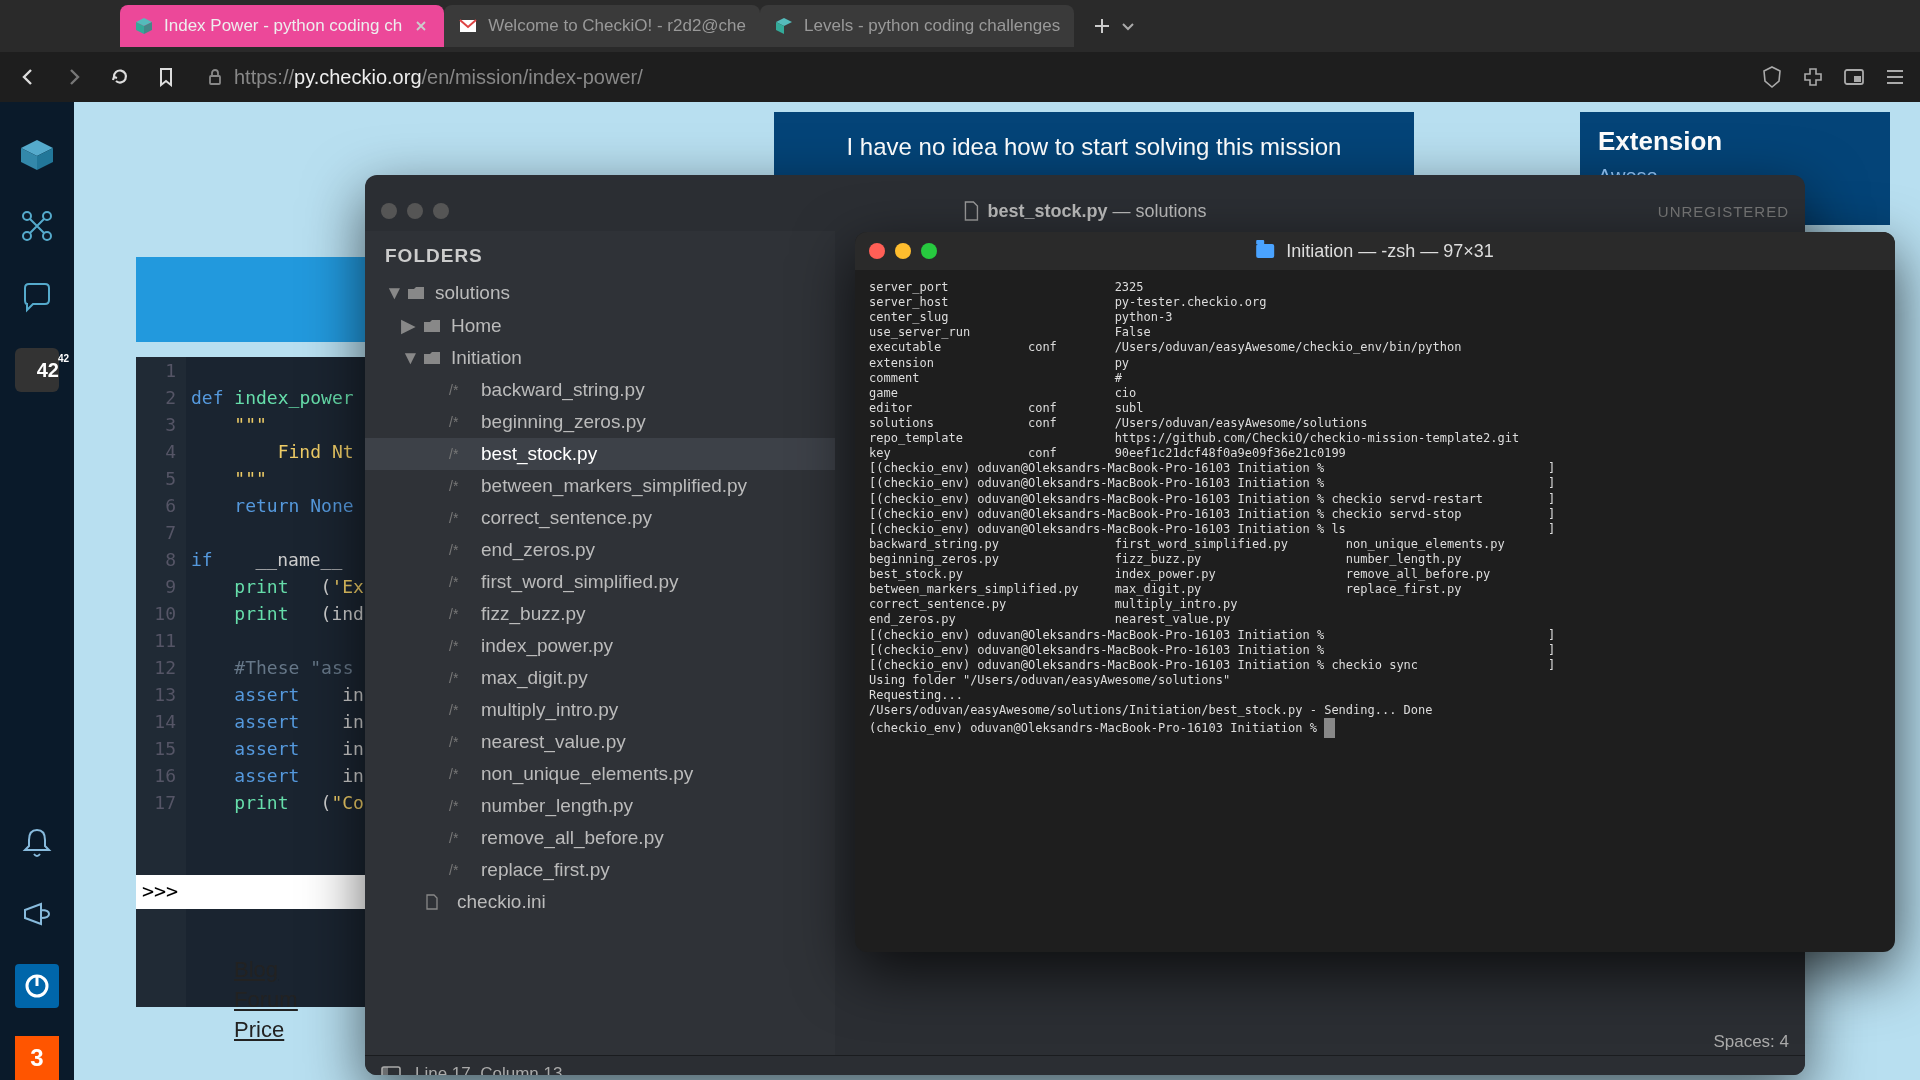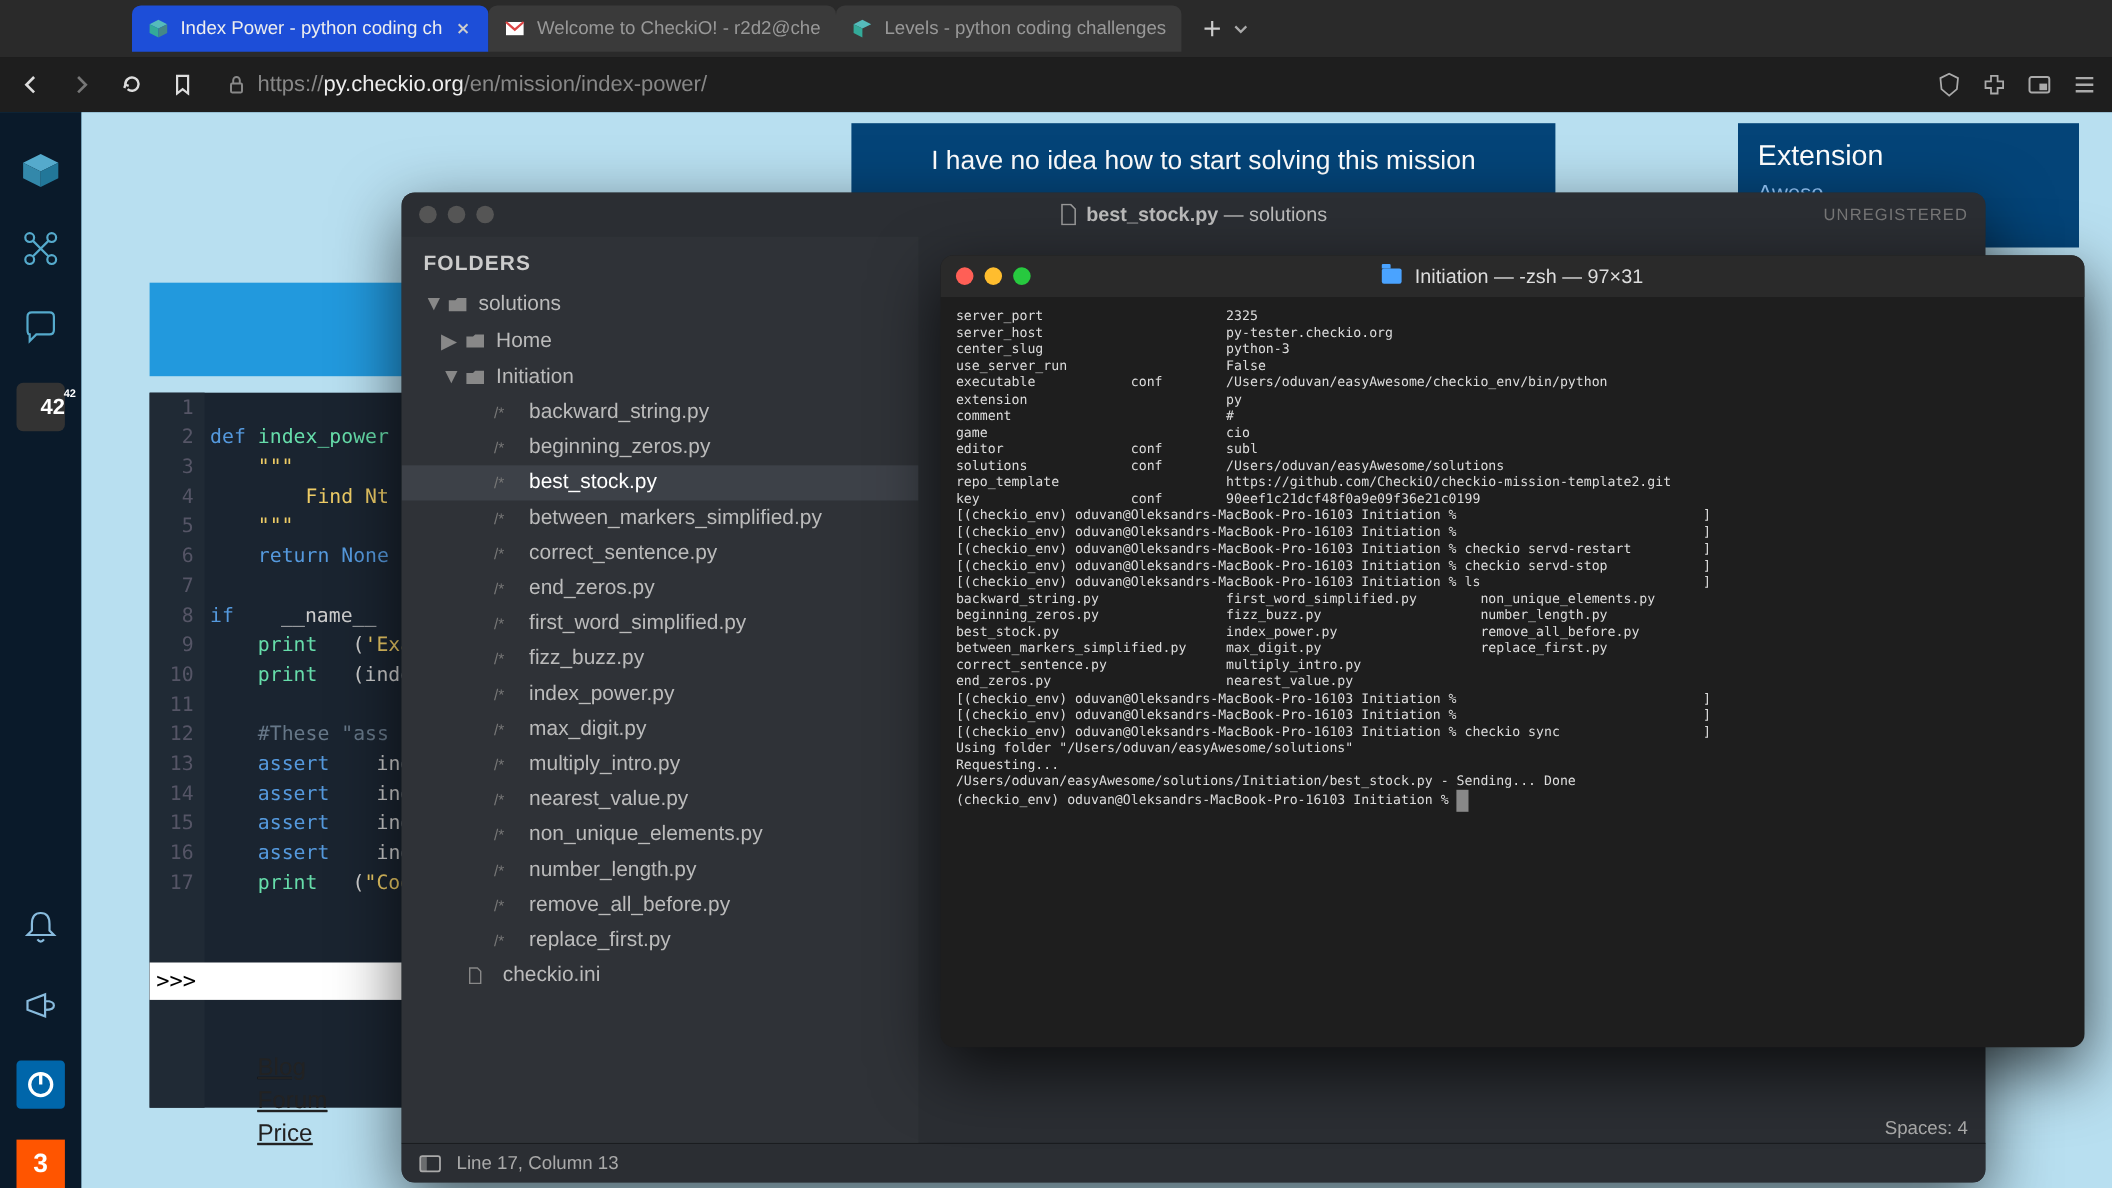--- a/index.html
+++ b/index.html
@@ -13,21 +13,21 @@
 }
 
 
 .browser-top { background: #2a2a2a; height: 52px; display: flex; align-items: flex-end; }
 .tab-bar { display: flex; align-items: center; height: 52px; padding-left: 120px; gap: 0; }
 .tab {
   height: 42px; display: flex; align-items: center; padding: 0 14px;
   background: #3a3a3a; border-radius: 8px 8px 0 0; color: #999;
   font-size: 17px; gap: 10px; max-width: 360px; cursor: pointer;
 }
-.tab.active { background: #1d4ed8; color: #eee; }
+.tab.active { background: #ec4899; color: #eee; }
 .tab-icon { width: 20px; height: 20px; display: inline-flex; align-items: center; justify-content: center; }
 .tab-close { width: 18px; height: 18px; color: #aaa; display: flex; align-items: center; justify-content: center; }
 .new-tab-btn { width: 36px; height: 36px; display: flex; align-items: center; justify-content: center; color: #ccc; margin-left: 10px; cursor: pointer; }
 
 .toolbar { background: #1e1e1e; height: 50px; display: flex; align-items: center; padding: 0 14px; gap: 18px; }
 .nav-btn { width: 28px; height: 28px; display: flex; align-items: center; justify-content: center; color: #888; cursor: pointer; }
 .nav-btn.enabled { color: #ddd; }
 .url-bar { flex: 1; display: flex; align-items: center; gap: 10px; color: #ccc; font-size: 20px; padding: 0 8px; }
 .url-lock { color: #888; }
 .url-prefix { color: #888; }
@@ -56,21 +56,21 @@
 }
 .mission-banner {
   position: absolute; left: 700px; top: 10px; width: 640px; height: 70px;
   background: #044478; color: #fff; display: flex; align-items: center; justify-content: center;
   font-size: 24px;
 }
 .extension-panel {
   position: absolute; right: 30px; top: 10px; width: 310px;
   background: #044478; color: #fff; padding: 14px 18px;
 }
-.extension-title { font-size: 26px; font-weight: normal; margin-bottom: 8px; }
+.extension-title { font-size: 26px; font-weight: bold; margin-bottom: 8px; }
 .extension-path { color: #99ccff; font-size: 20px; text-decoration: underline; }
 
 .blue-strip { position: absolute; left: 62px; top: 155px; width: 320px; height: 85px; background: #2299dd; }
 
 .code-editor-bg {
   position: absolute; left: 62px; top: 255px; width: 1000px; height: 650px;
   background: #1a2430;
 }
 .gutter { position: absolute; left: 0; top: 0; width: 50px; height: 100%; background: #202a35; }
 .line-num { color: #556; font-size: 18px; font-family: "Menlo", monospace; text-align: right; padding-right: 10px; height: 27px; line-height: 27px; }
@@ -94,21 +94,21 @@
 .footer-link { color: #222; font-size: 22px; text-decoration: underline; cursor: pointer; }
 
 
 .sublime-window {
   position: absolute; left: 365px; top: 175px; width: 1440px; height: 900px;
   background: #2b2e33; border-radius: 12px; box-shadow: 0 20px 60px rgba(0,0,0,0.6);
   overflow: hidden;
 }
 .sublime-titlebar {
   height: 40px; background: #2b2e33; display: flex; align-items: center;
-  padding: 0 16px; position: relative;
+  padding: 0 16px; position: relative; margin-top: 16px;
 }
 .traffic-lights { display: flex; gap: 10px; }
 .traffic-light { width: 16px; height: 16px; border-radius: 50%; }
 .tl-grey { background: #555; }
 .sublime-title { position: absolute; left: 50%; transform: translateX(-50%); color: #bbb; font-size: 18px; display: flex; align-items: center; gap: 8px; }
 .unregistered { position: absolute; right: 16px; color: #777; font-size: 15px; letter-spacing: 1px; }
 
 .sublime-body { display: flex; height: calc(100% - 40px - 36px); }
 .sublime-sidebar { width: 470px; background: #2f3237; padding: 14px 0; overflow: hidden; }
 .folders-header { color: #ccc; font-size: 19px; font-weight: bold; letter-spacing: 1px; padding: 0 20px 10px; }

